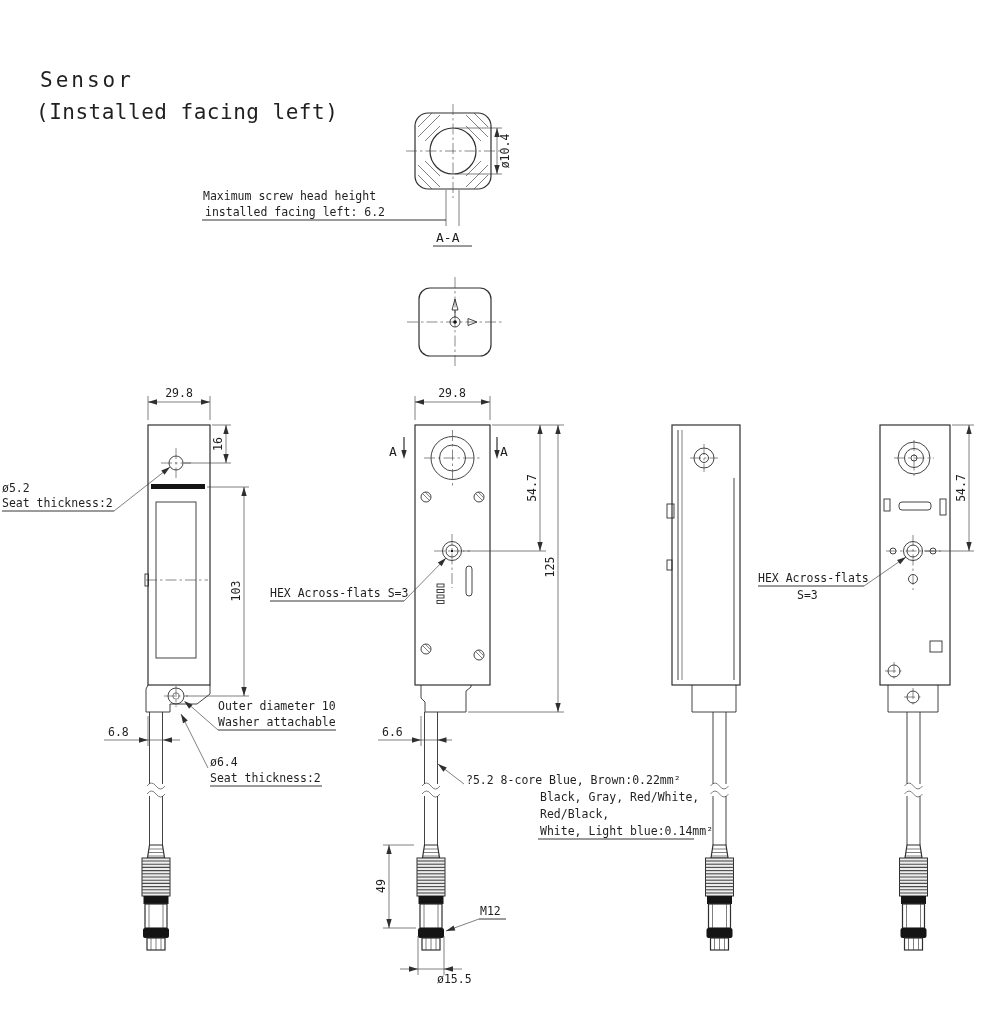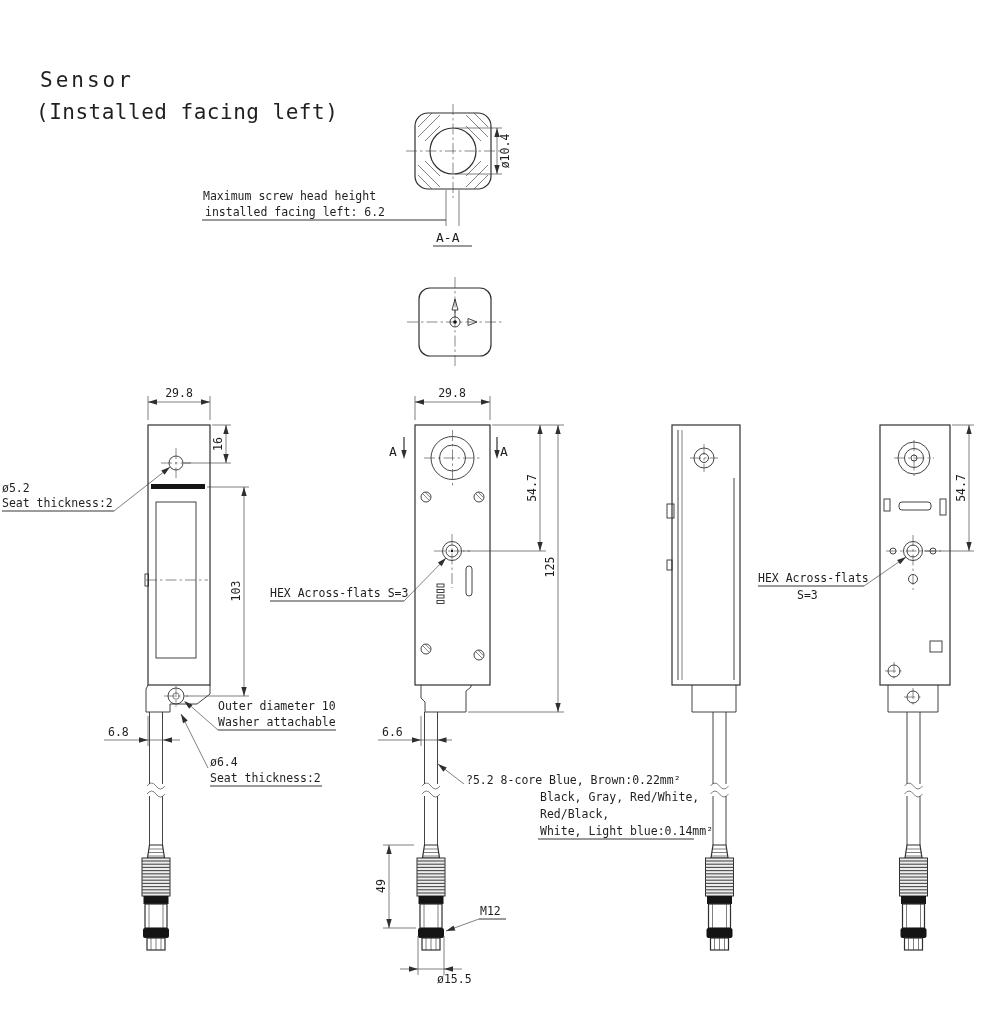--- a/index.html
+++ b/index.html
@@ -1,16 +1,16 @@
 <!DOCTYPE html>
 <html><head>
 <meta charset="utf-8">
 <style>
   html,body{margin:0;padding:0;background:#ffffff;}
-  .canvas{position:relative;width:1000px;height:1020px;background:#ffffff;overflow:hidden;}
+  .canvas{position:relative;width:1000px;height:1020px;background:#ffffff;overflow:hidden;border-radius:27px;}
   svg text{fill:#1f1f1f;font-family:"DejaVu Sans Mono","Liberation Mono",monospace;}
   .t11{font-size:11.5px;}
   .t13{font-size:13px;}
   .t21{font-size:21px;}
   .ol{fill:none;stroke:#2f2f2f;stroke-width:1.2;stroke-linejoin:round;}
   .md{fill:none;stroke:#2f2f2f;stroke-width:0.9;}
   .thin{fill:none;stroke:#3a3a3a;stroke-width:0.65;}
   .cl{fill:none;stroke:#4a4a4a;stroke-width:0.65;stroke-dasharray:11 3 2.5 3;}
   .dk{fill:#141414;stroke:none;}
   .ar{fill:#2f2f2f;stroke:none;}

